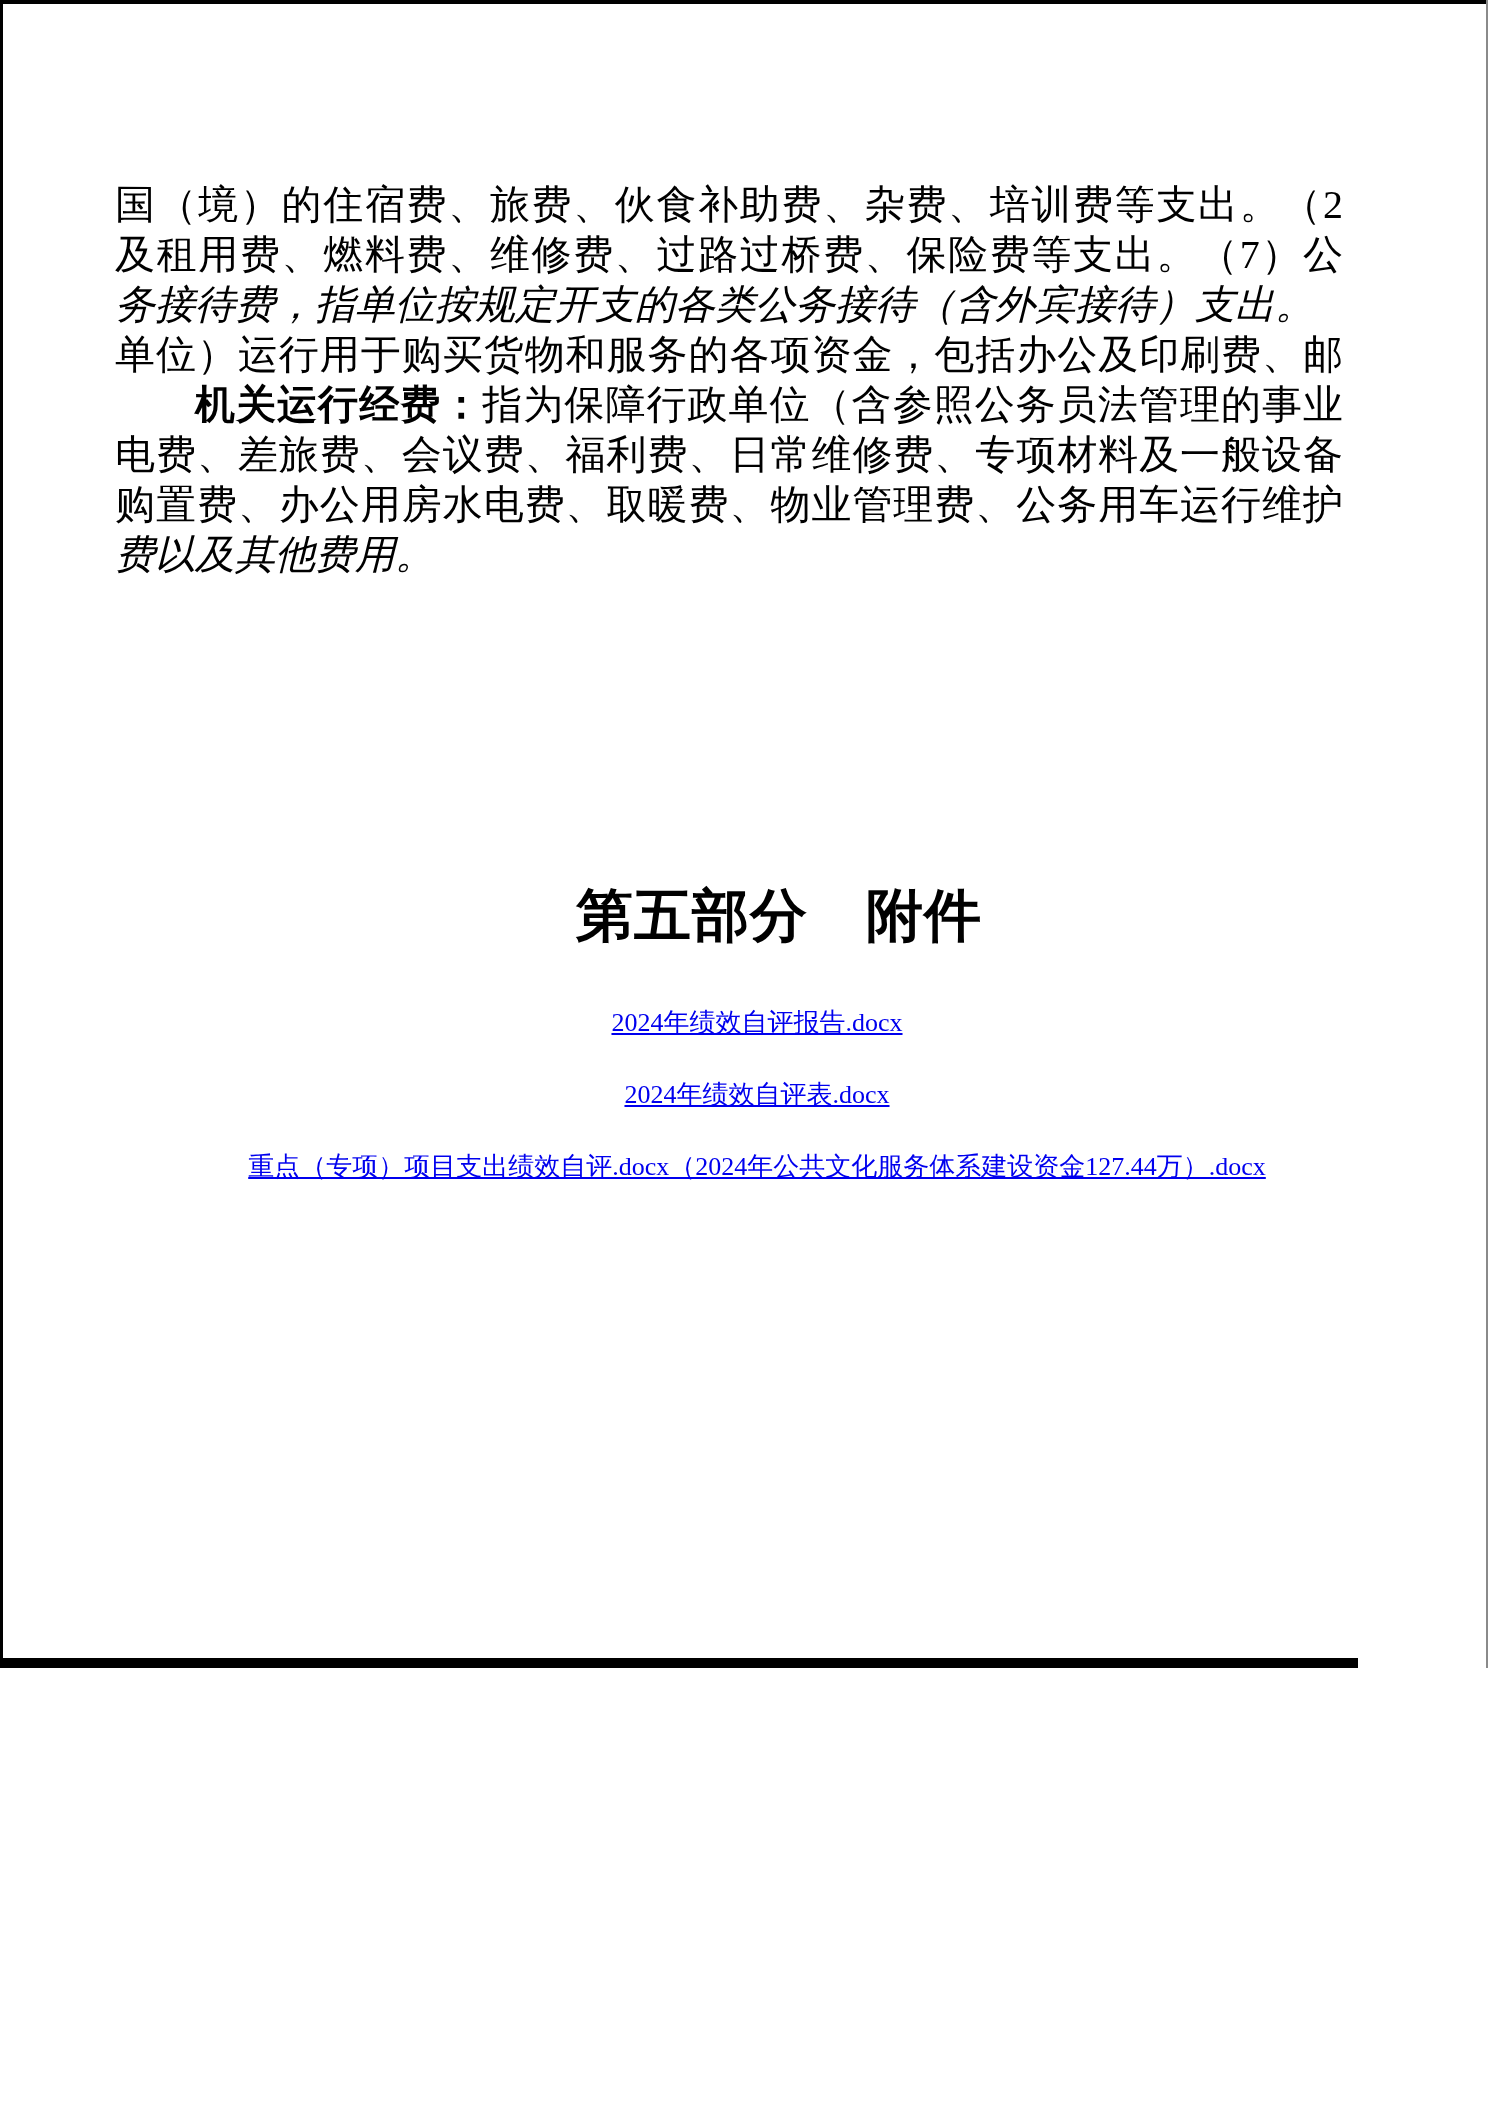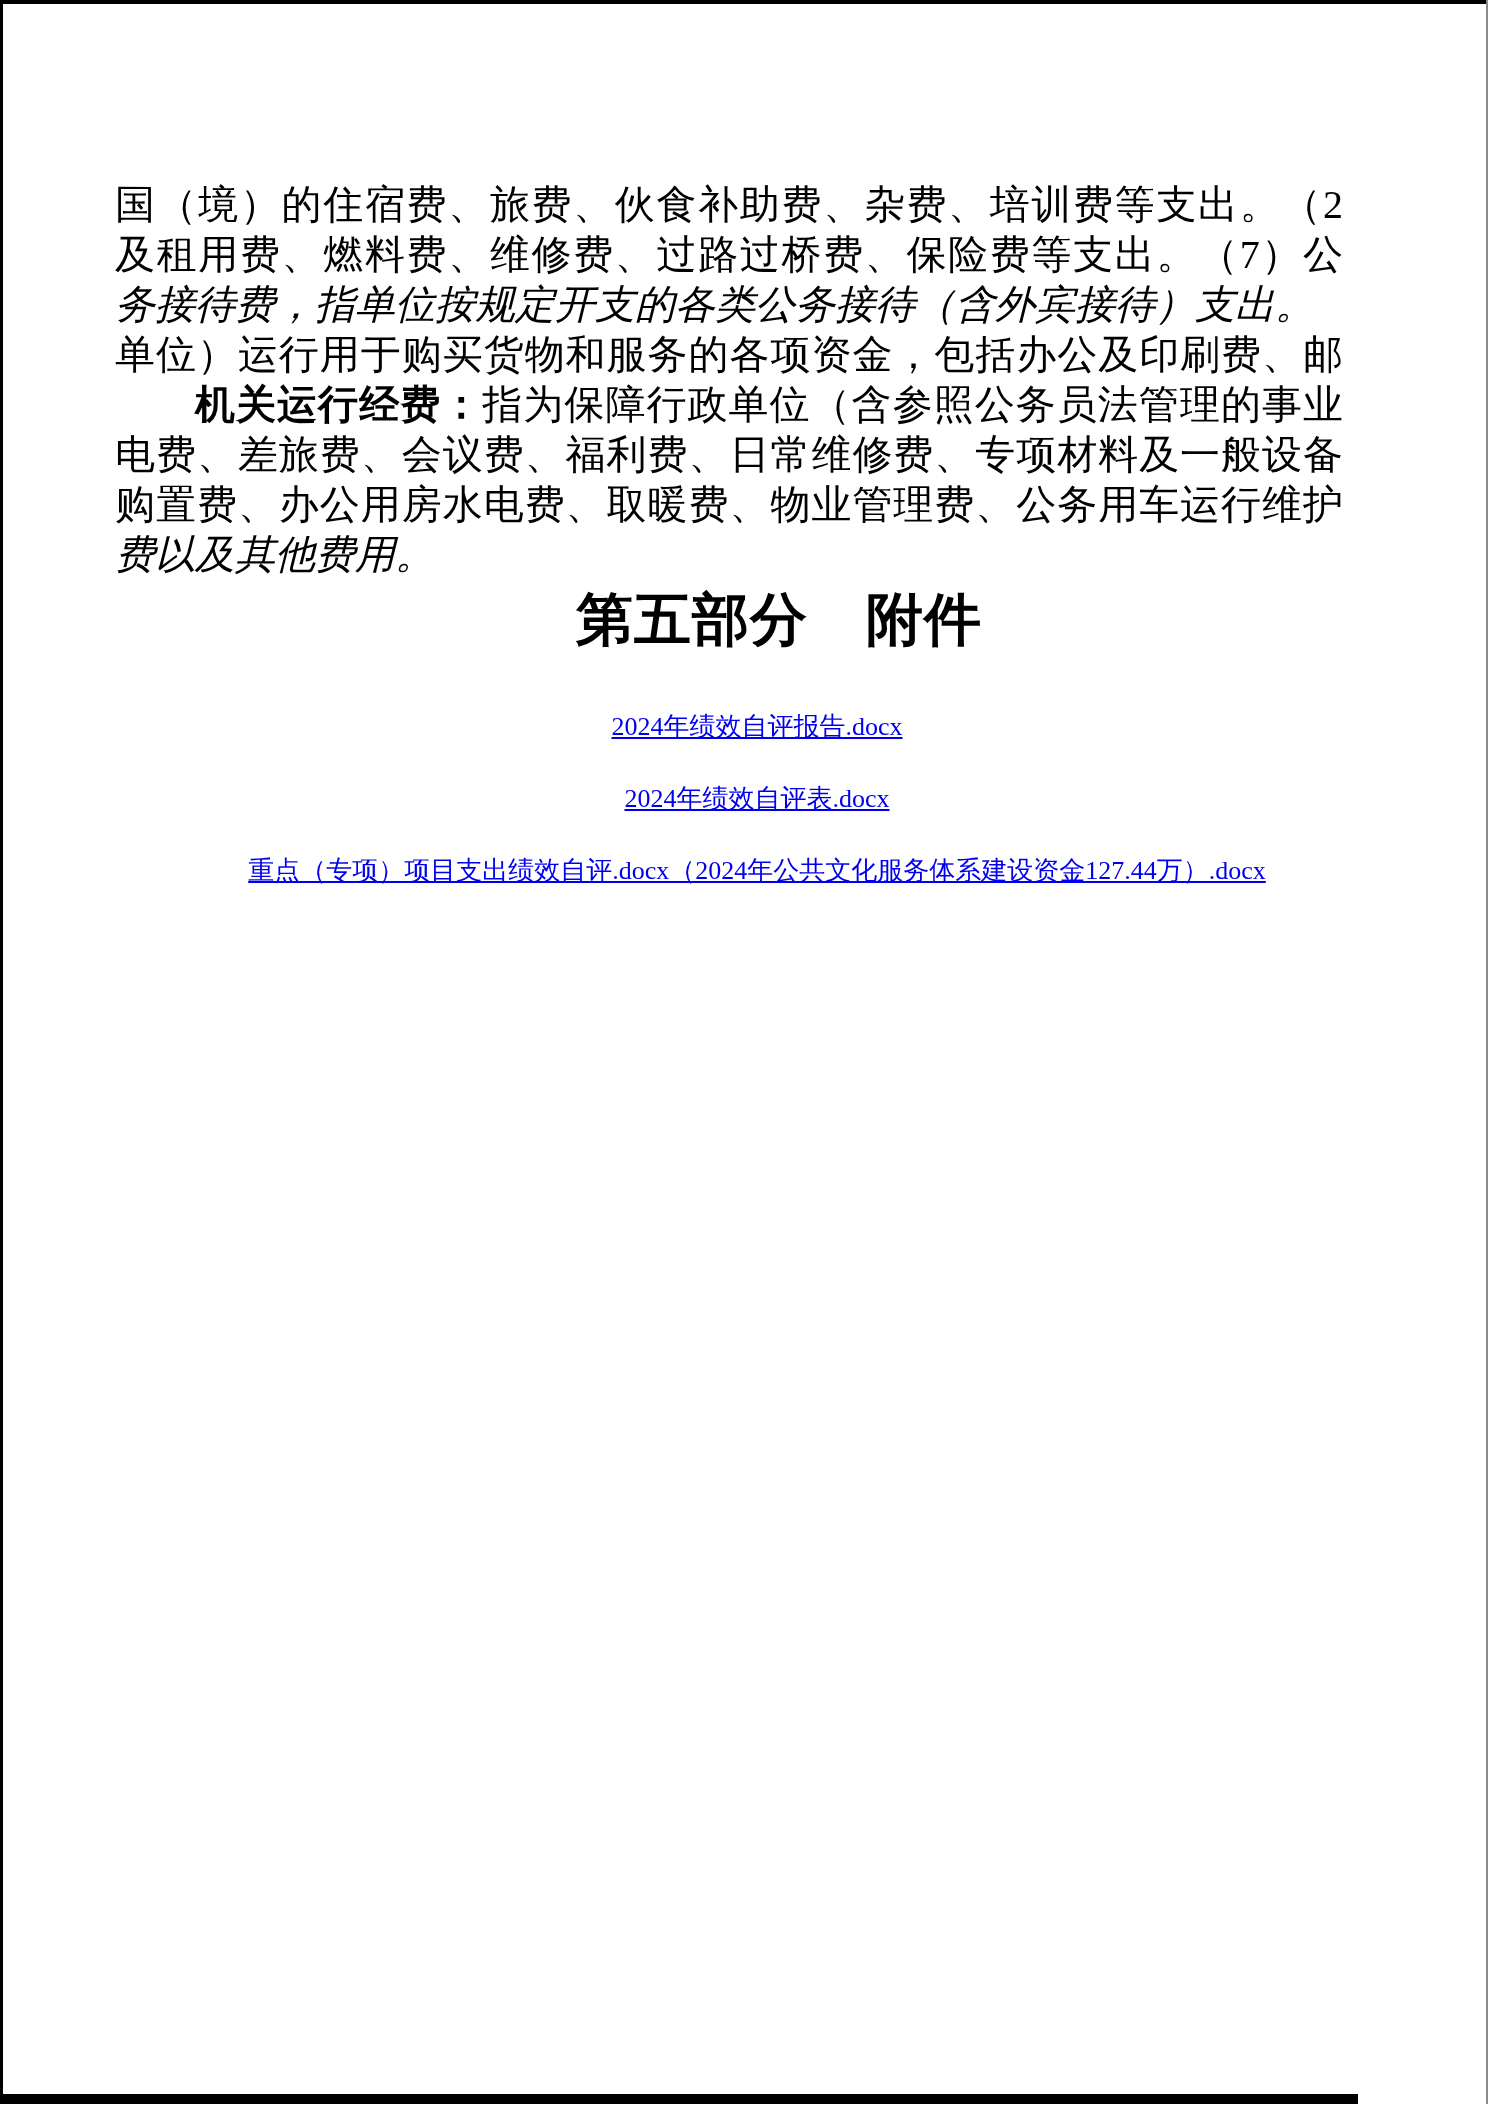--- a/index.html
+++ b/index.html
@@ -1,19 +1,19 @@
 <!DOCTYPE html>
 <html><head>
 <meta charset="utf-8">
 <style>
   html, body { margin: 0; padding: 0; background: #ffffff; }
   .page {
     position: relative;
     width: 1488px;
-    height: 2104px;
+    height: 1668px;
     background: #ffffff;
     overflow: hidden;
     font-family: "Liberation Serif", "DejaVu Serif", serif;
     color: #000000;
   }
   
   .edge-top    { position: absolute; top: 0; left: 0; width: 100%; height: 4px; background: #000000; }
   .edge-left   { position: absolute; top: 0; left: 0; width: 3px; height: 100%; background: #000000; }
   .edge-right  { position: absolute; top: 0; right: 0; width: 2px; height: 100%; background: #8a8a8a; }
   .edge-bottom { position: absolute; bottom: 0; left: 0; width: calc(100% - 130px); height: 10px; background: #000000; }
@@ -36,20 +36,21 @@
     font-style: italic;
   }
   .para-line.indent {
     padding-left: 80px;
   }
   .bold-lead { font-weight: bold; }
 
   .section-heading {
     position: relative;
     left: 50px;
+    margin-top: 296px;
     font-size: 57px;
     line-height: 80px;
     font-weight: bold;
     text-align: center;
     letter-spacing: 1px;
   }
 
   .attachments {
     position: relative;
     left: 28px;

